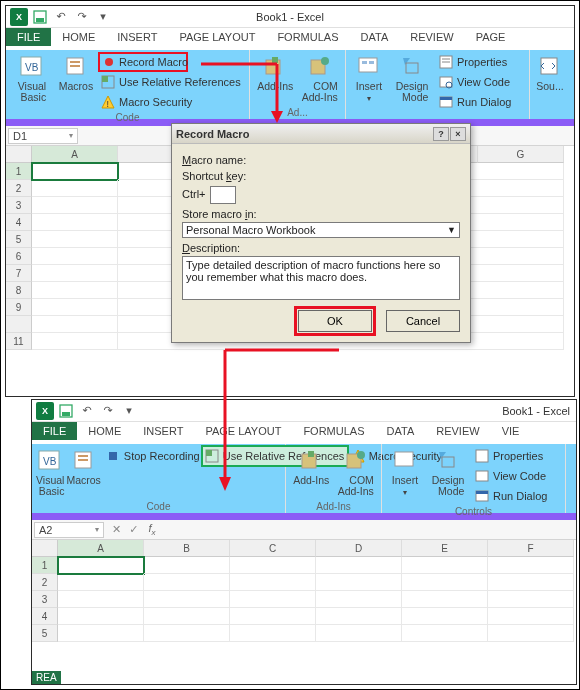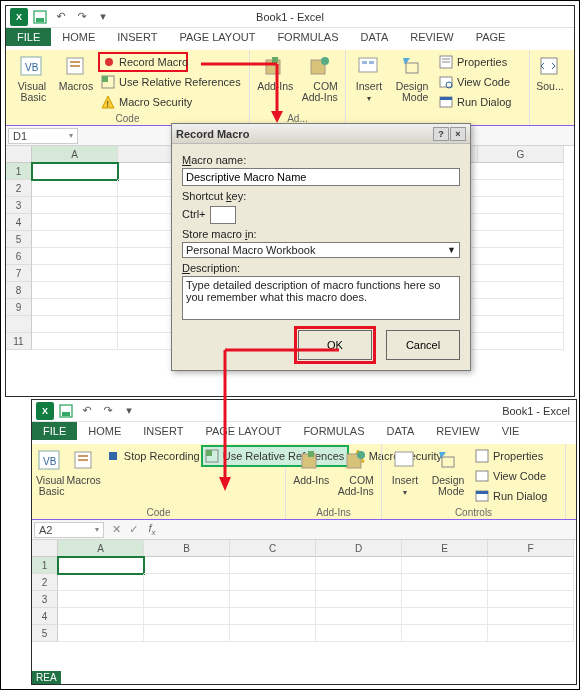--- a/index.html
+++ b/index.html
@@ -9,21 +9,21 @@
   .titlebar { display:flex; align-items:center; height:22px; background:#fff; border-bottom:1px solid #e0e0e0; font-size:11px; }
   .qat { display:flex; align-items:center; gap:3px; padding:0 4px; }
   .q-btn { width:18px; height:18px; display:flex; align-items:center; justify-content:center; color:#555; }
   .app-icon { width:18px; height:18px; background:#107c41; color:#fff; display:flex; align-items:center; justify-content:center; font-size:9px; font-weight:bold; border-radius:2px; }
   .book-title { position:absolute; left:50%; transform:translateX(-50%); color:#333; }
   
   .tabrow { display:flex; align-items:flex-start; height:22px; background:#fff; }
   .tab { padding:3px 11px; font-size:11px; color:#444; }
   .tab.file { background:#217346; color:#fff; font-weight:normal; }
   
-  .ribbon { display:flex; background:#fef9c3; border-bottom:1px solid #8b5cf6; height:76px; }
+  .ribbon { display:flex; background:#7dd3fc; border-bottom:7px solid #8b5cf6; height:76px; }
   .group { border-right:1px solid #e0e0e0; padding:2px 4px 0 4px; display:flex; flex-direction:column; }
   .group-body { flex:1; display:flex; align-items:flex-start; gap:2px;}
   .group-label { text-align:center; font-size:10px; color:#666; padding-bottom:1px;}
   .big-btn { display:flex; flex-direction:column; align-items:center; justify-content:flex-start; width:44px; padding-top:2px; gap:1px; color:#444;}
   .big-btn .ic { width:28px; height:26px; display:flex; align-items:center; justify-content:center; }
   .big-btn span { font-size:10.5px; line-height:11px; text-align:right;}
   .small-row { display:flex; align-items:center; gap:3px; height:20px; padding:0 2px; font-size:11px; color:#333; white-space:nowrap;}
   .small-row .ic { width:16px; height:16px; display:flex; align-items:center; justify-content:center;}
   .hl-red { border:2px solid #e81123; background:rgba(255,255,255,0);}
   .hl-green { outline:2px solid #1aaa55; outline-offset:-1px; background:#cdeedd;}
@@ -48,21 +48,21 @@
   .dlg-title { background:linear-gradient(#f0f0f0,#d8d5c8); height:20px; display:flex; align-items:center; justify-content:space-between; padding:0 4px; font-size:11px; font-weight:bold; color:#333; border-bottom:1px solid #bbb;}
   .dlg-title .controls { display:flex; gap:1px;}
   .dlg-title .tbtn { width:16px; height:14px; background:#ddd; border:1px solid #999; font-size:9px; line-height:12px; text-align:center;}
   .dlg-body { padding:6px 10px 10px 10px; font-size:11px; color:#222;}
   .dlg-body .lbl { margin-top:4px;}
   .dlg-body .lbl u { text-decoration:underline;}
   .txt { width:100%; border:1px solid #7a7a7a; background:#fff; padding:2px 3px; font-size:11px; margin-top:2px;}
   .select { width:100%; border:1px solid #7a7a7a; background:#fff; padding:1px 3px; font-size:11px; margin-top:2px; display:flex; justify-content:space-between; align-items:center;}
   .desc { width:100%; height:44px; border:1px solid #7a7a7a; background:#fff; padding:2px 3px; font-size:11px; margin-top:2px; }
   .dlg-btns { display:flex; justify-content:flex-end; gap:14px; margin-top:10px;}
-  .dlg-btns button { width:74px; height:30px; background:#ece9d8; border:1px solid #666; font-size:11px;}
+  .dlg-btns button { width:74px; height:22px; background:#ece9d8; border:1px solid #666; font-size:11px;}
   .ok-hl { outline:3px solid #e81123; outline-offset:1px;}
   
   .arrow { position:absolute; pointer-events:none;}
   .arrow line { stroke:#e81123; stroke-width:3;}
   .arrow polygon { fill:#e81123;}
   
   svg { display:block; }
 </style>
 </head>
 <body>
@@ -328,21 +328,20 @@
 <div class="dialog" style="left:170px; top:122px; width:300px;">
   <div class="dlg-title">
     <span>Record Macro</span>
     <div class="controls">
       <div class="tbtn">?</div>
       <div class="tbtn">×</div>
     </div>
   </div>
   <div class="dlg-body">
     <div class="lbl"><span><u>M</u>acro name:</span></div>
-    <input class="txt" value="Descriptive Macro Name" style="">
     <div class="lbl"><span>Shortcut <u>k</u>ey:</span></div>
     <div style="display:flex;align-items:center;gap:4px;margin-top:2px">
       <span>Ctrl+</span>
       <input class="txt" style="width: 26px;">
     </div>
     <div class="lbl"><span>Store macro <u>i</u>n:</span></div>
     <div class="select">
         <span>Personal Macro Workbook</span>
         <span style="font-size:9px">▼</span>
       </div>

